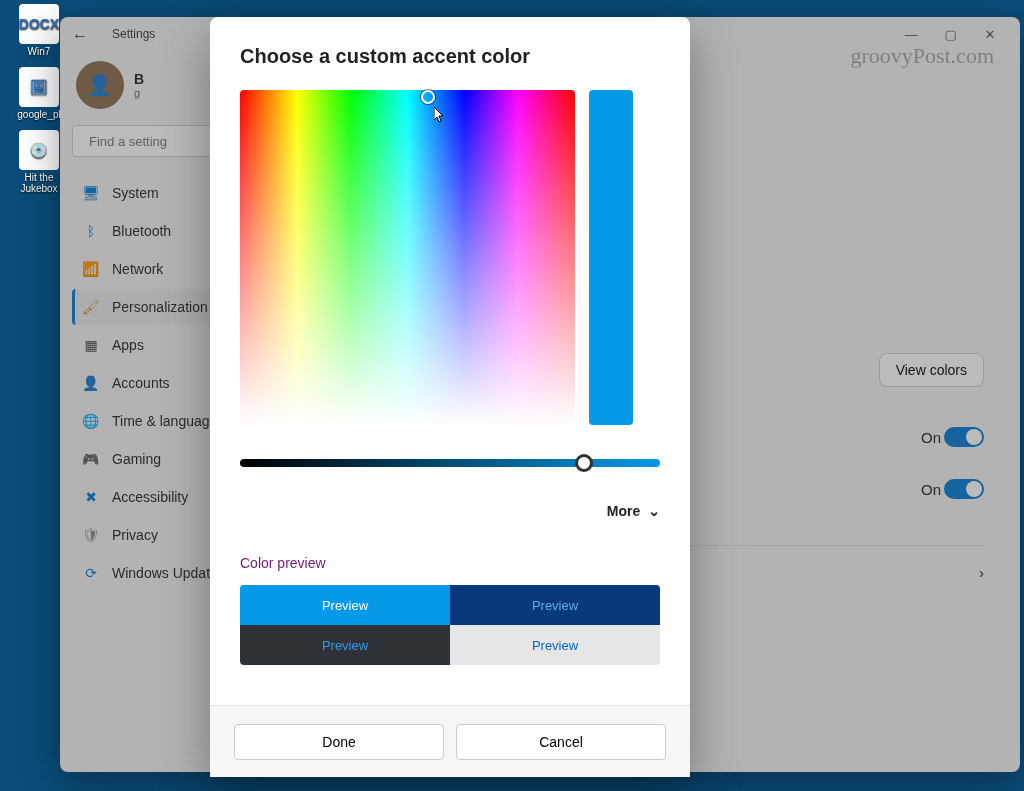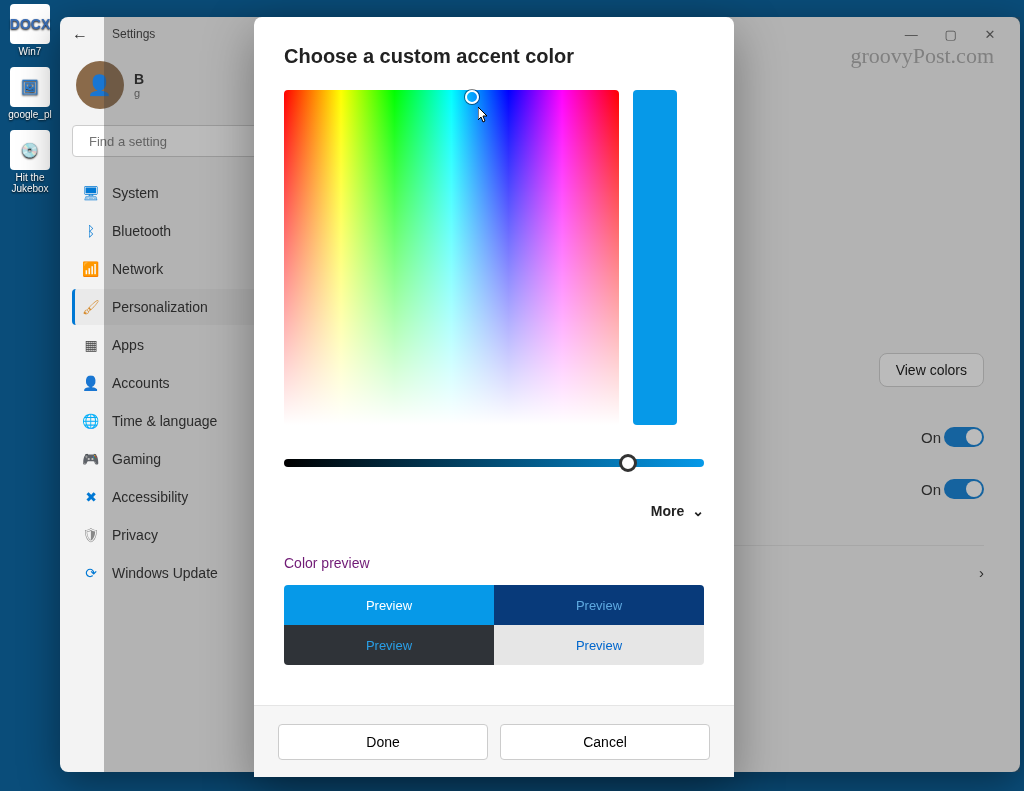--- a/index.html
+++ b/index.html
@@ -1,19 +1,19 @@
 <!DOCTYPE html>
 <html><head>
 <meta charset="utf-8">
 <style>
   * { box-sizing: border-box; margin: 0; padding: 0; font-family: "Segoe UI", -apple-system, sans-serif; }
   body { width: 1024px; height: 791px; overflow: hidden; background: #0a4d7a; position: relative; }
 
   
-  .desktop { position: absolute; top: 0; left: 0; width: 60px; height: 770px; padding-top: 2px; }
+  .desktop { position: absolute; top: 0; left: 9px; width: 60px; height: 770px; padding-top: 2px; }
   .dicon { width: 54px; margin: 2px auto 10px; text-align: center; color: #fff; font-size: 10px; text-shadow: 0 1px 2px #000; }
   .dicon .glyph { width: 40px; height: 40px; margin: 0 auto 2px; border-radius: 4px; display:flex; align-items:center; justify-content:center; font-size:14px; font-weight:bold; }
 
   
   .settings-window { position: absolute; top: 17px; left: 60px; width: 960px; height: 755px; background: #f3f3f3; border-radius: 8px; box-shadow: 0 10px 40px rgba(0,0,0,.4); display: flex; flex-direction: column; }
   .titlebar { height: 34px; display:flex; align-items:center; padding: 0 12px; font-size: 12px; color:#333; }
   .titlebar .back { margin-right: 24px; font-size: 16px; cursor:pointer; }
   .titlebar .spacer { flex:1; }
   .wincontrols span { display:inline-block; width:36px; text-align:center; font-size:13px; color:#555; }
 
@@ -37,21 +37,21 @@
   .swatch.sel { outline:2px solid #000; outline-offset:-2px;}
   .view-colors-row { display:flex; justify-content:flex-end; margin-bottom:24px;}
   .view-colors-btn { padding: 8px 16px; border:1px solid #ccc; border-radius:8px; background:#fff; font-size:14px; cursor:pointer;}
   .toggle-row { display:flex; align-items:center; justify-content:space-between; padding: 16px 0; font-size:15px; color:#222;}
   .toggle-right { display:flex; align-items:center; gap:3px; }
   .toggle { width:40px; height:20px; background:#0078d4; border-radius:10px; position:relative;}
   .toggle::after { content:""; position:absolute; right:2px; top:2px; width:16px; height:16px; background:#fff; border-radius:50%;}
   .more-row { display:flex; align-items:center; justify-content:space-between; padding:18px 0; font-size:15px; color:#222; border-top:1px solid #e0e0e0; margin-top:30px; cursor:pointer;}
 
   
-  .modal-overlay { position:absolute; inset:0; background:rgba(60,60,60,.35); display:flex; align-items:flex-start; justify-content:flex-start;margin-left:44px; }
+  .modal-overlay { position:absolute; inset:0; background:rgba(60,60,60,.35); display:flex; align-items:flex-start; justify-content:flex-start; }
   .modal { position:absolute; top:0; left:150px; width:480px; height:760px; background:#fff; border-radius:8px; box-shadow:0 16px 50px rgba(0,0,0,.35); display:flex; flex-direction:column;}
   .modal-body { flex:1; padding: 28px 30px 0; overflow:hidden;}
   .modal h2 { font-size: 20px; font-weight:600; color:#222; margin-bottom: 22px;}
   .picker-row { display:flex; gap:14px; }
   .hue-sat { width:335px; height:335px; position:relative; border-radius:4px;
     background:
       linear-gradient(to top, #fff, rgba(255,255,255,0)),
       linear-gradient(to right, #ff0000 0%, #ffff00 17%, #00ff00 33%, #00ffff 50%, #0000ff 67%, #ff00ff 83%, #ff0000 100%);
   }
   .crosshair { position:absolute; width:14px; height:14px; border:2px solid #fff; border-radius:50%; box-shadow:0 0 0 1px rgba(0,0,0,.5); transform:translate(-50%,-50%);}

